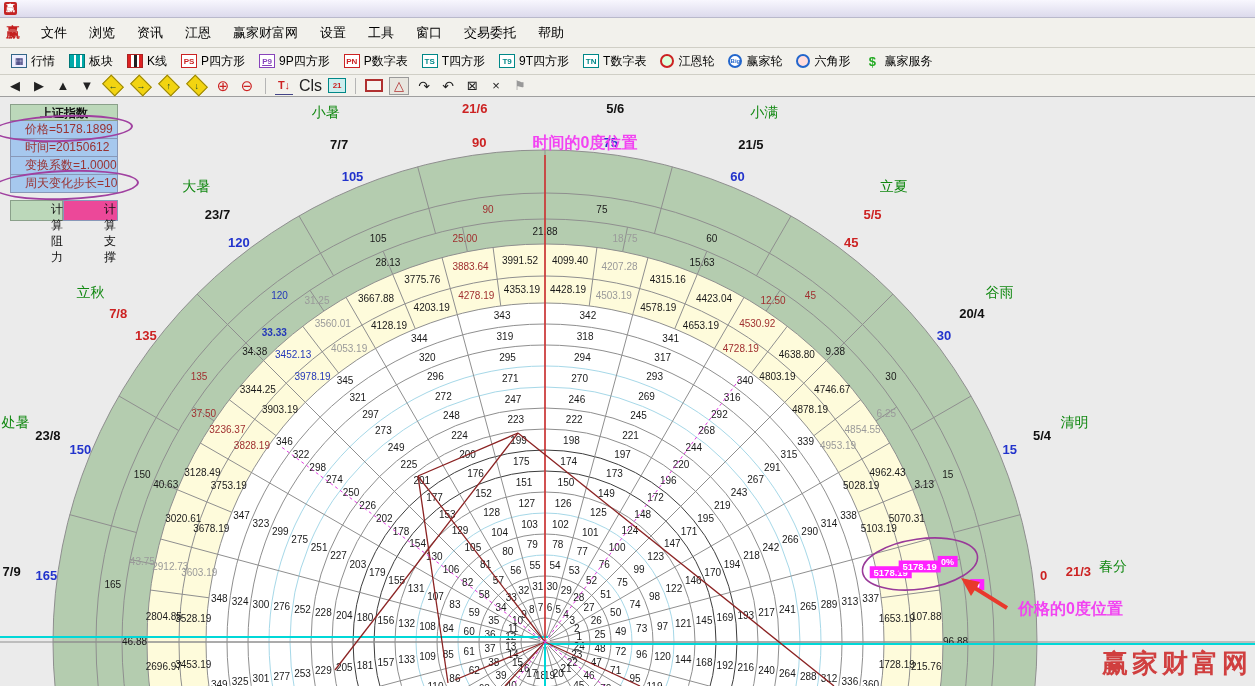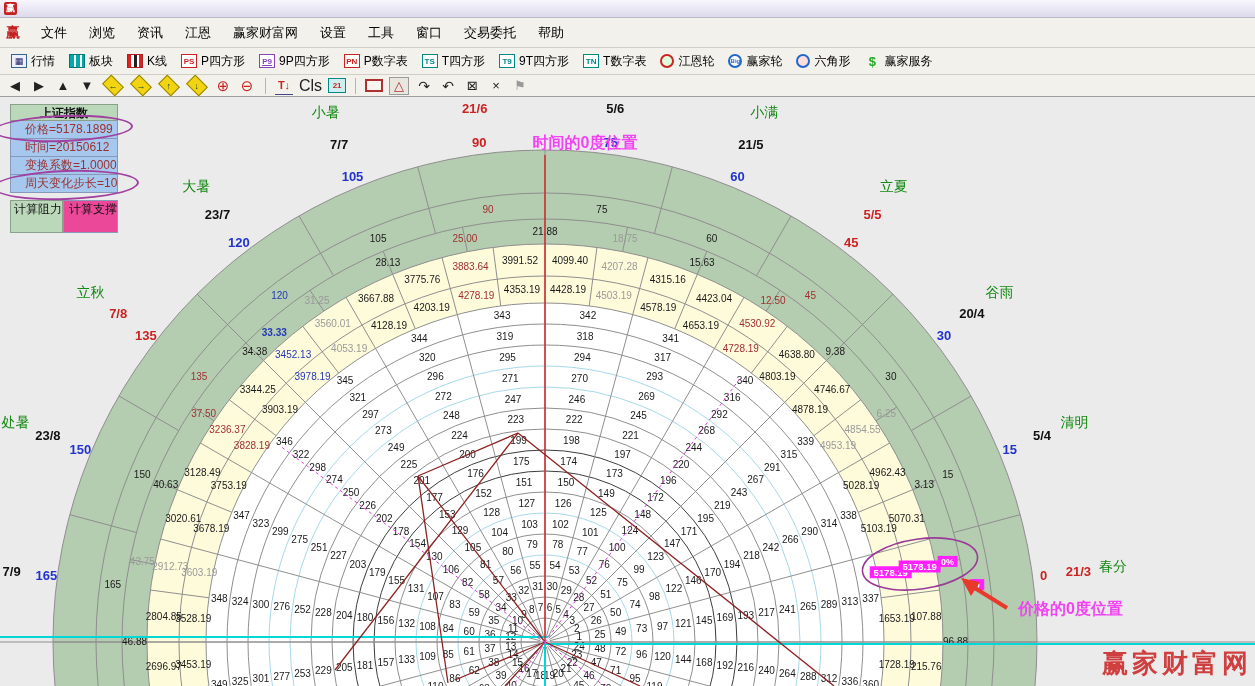--- a/index.html
+++ b/index.html
@@ -51,21 +51,21 @@
   .chart { position:relative; width:1255px; height:589px; background:#ebebeb; }
   .chart svg { position:absolute; left:0; top:0; }
 
   
   .info-panel { position:absolute; left:10px; top:7px; width:108px; font-size:12px; z-index:5; }
   .ip-title { background:#bcd8ba; border:1px solid #8aa08a; text-align:center; height:17px; line-height:16px;
               font-weight:bold; color:#111; }
   .ip-row { background:#a6c8ee; border:1px solid #8898b8; border-top:none; height:18px; line-height:17px;
             padding-left:14px; color:#993333; white-space:nowrap; overflow:hidden; }
   .ip-btns { display:flex; margin-top:7px; }
-  .ip-btn { height:33px; line-height:16px; text-align:right; border:1px solid #8aa08a; color:#111; }
+  .ip-btn { height:21px; line-height:16px; text-align:left; border:1px solid #8aa08a; color:#111;padding-left:40px; }
   .ip-btn-res { width:53px; background:#bcd8ba; }
   .ip-btn-sup { width:55px; background:#ec4899; border-color:#8898b8; }
   .panel-ellipse { position:absolute; border:2px solid #a040a0; border-radius:50%; z-index:6; pointer-events:none; }
 </style>
 </head>
 <body>
 
 <div class="titlebar">
   <span class="title-icon">赢</span>
 </div>

